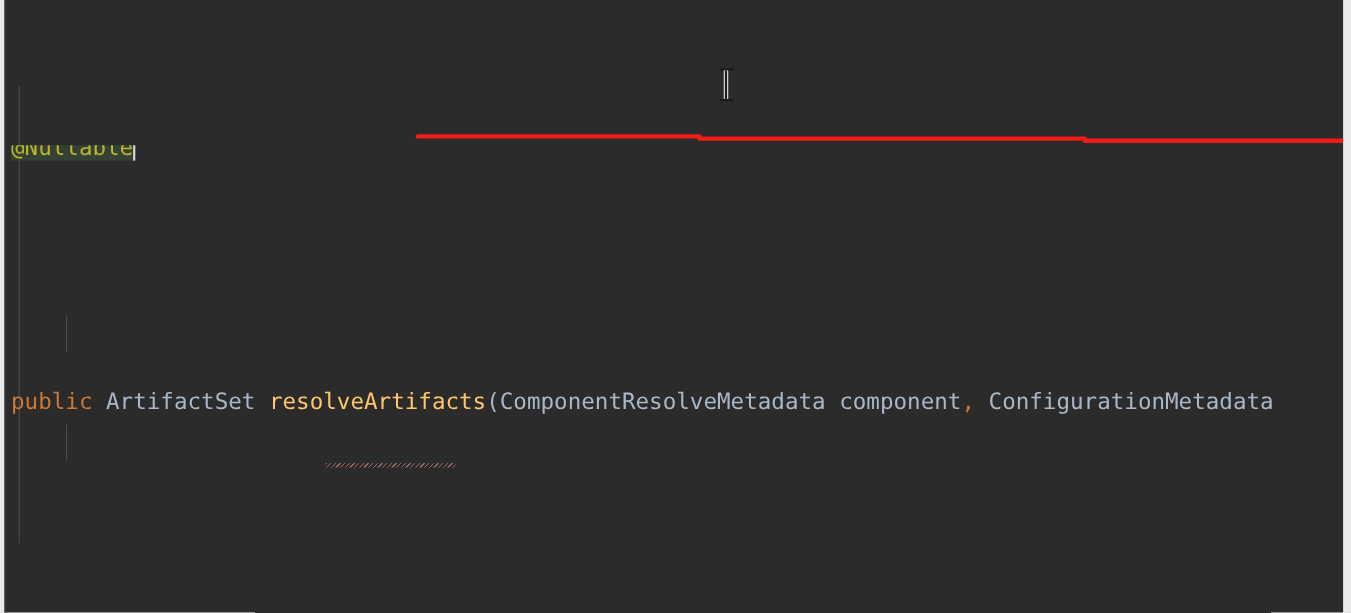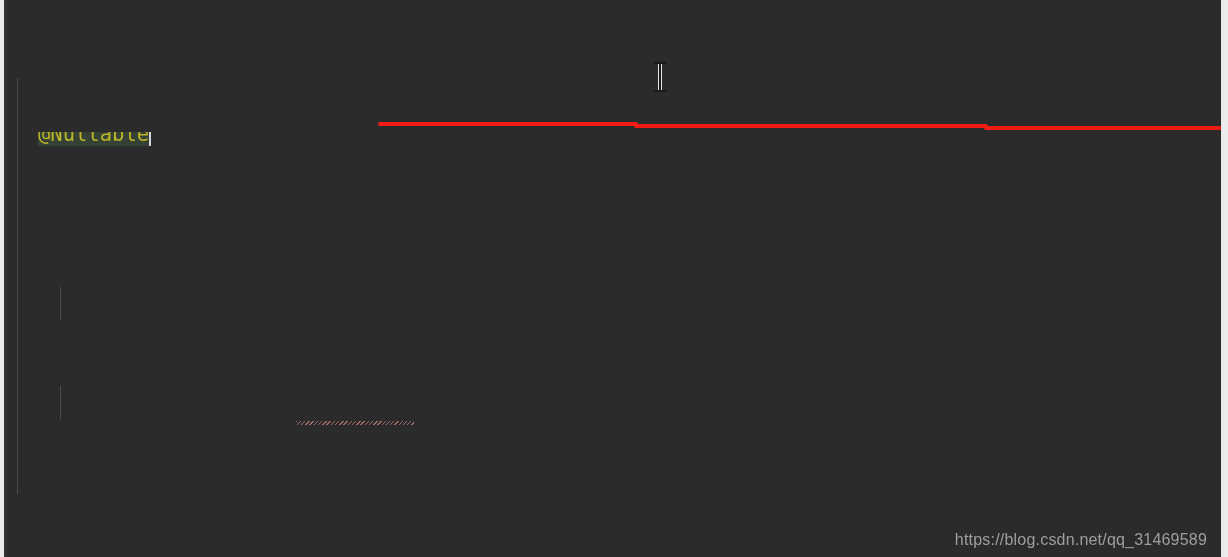--- a/index.html
+++ b/index.html
@@ -77,21 +77,20 @@
   .type    { color: #a9b7c6; }
   .fn      { color: #ffc66d; }
   .ident   { color: #a9b7c6; }
   .punc    { color: #a9b7c6; }
   .comma   { color: #cc7832; }
   .anno    { color: #bbb529; }
 
   
   .sel {
     background: #344134;
-    margin-left: 28px;
   }
   .caret {
     display: inline-block;
     width: 2px;
     height: 24px;
     background: #d6d6d6;
     vertical-align: -5px;
     margin-left: 0px;
   }
 
@@ -170,20 +169,21 @@
     <div class="indent-guide" style="left:56px; top:386px; height:33px;"></div>
 
     <div class="code">
 
       
       <div class="line clip-top"><span class="txt"><span class="anno sel">@Nullable</span><span class="caret"></span></span></div>
 
       
 
       
+      <div class="line"><span class="kw">public</span> <span class="type">ArtifactSet</span> <span class="fn">resolveArtifacts</span><span class="punc">(</span><span class="type">ComponentResolveMetadata</span> <span class="ident">component</span><span class="comma">,</span> <span class="type">ConfigurationMetadata</span></div>
 
       
       
 
       
       
 
       
       
 
@@ -224,16 +224,15 @@
     <div class="red-underline" style="left:374px; top:122px; width:260px; height:4px;"></div>
     <div class="red-underline" style="left:630px; top:124px; width:354px; height:4px;"></div>
     <div class="red-underline" style="left:980px; top:126px; width:238px; height:4px;"></div>
 
     <div class="mouse-ibeam" style="left:650px; top:62px;">
       <div class="cap-t"></div>
       <div class="stem"></div>
       <div class="cap-b"></div>
     </div>
 
-    <div class="watermark">https://blog.csdn.net/qq_31469589</div>
 
   </div>
 </div>
 
 </body></html>

